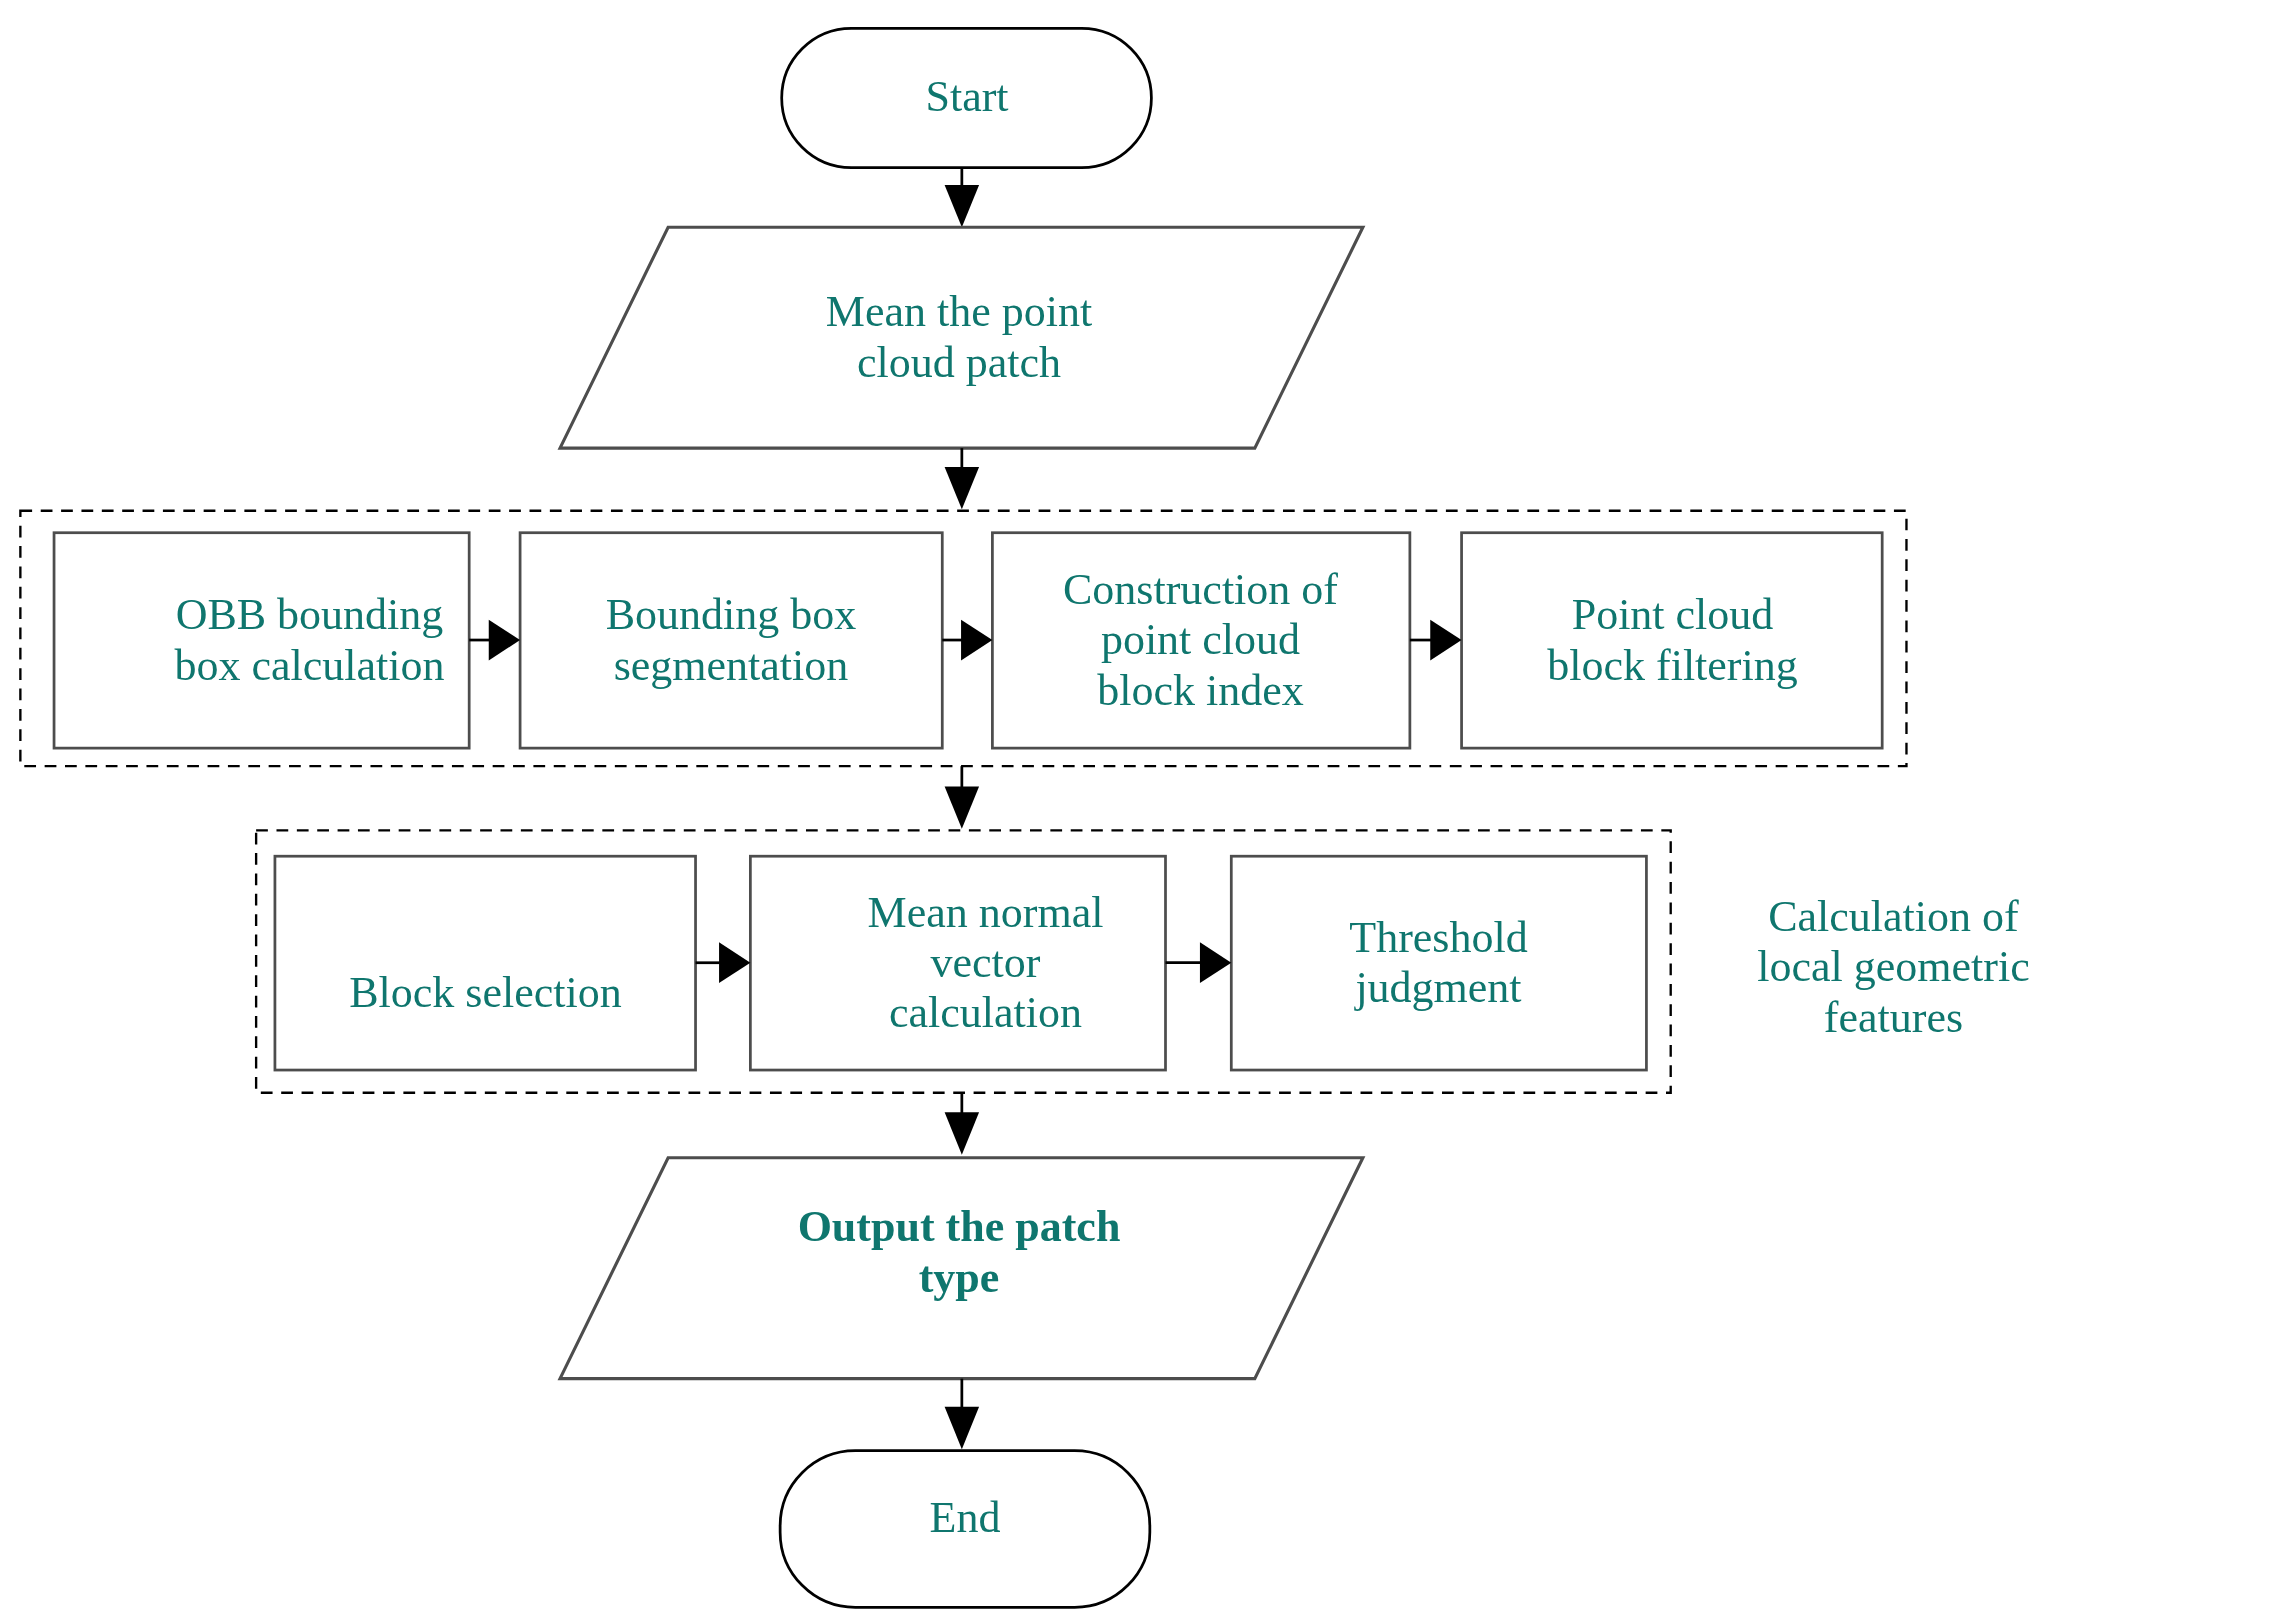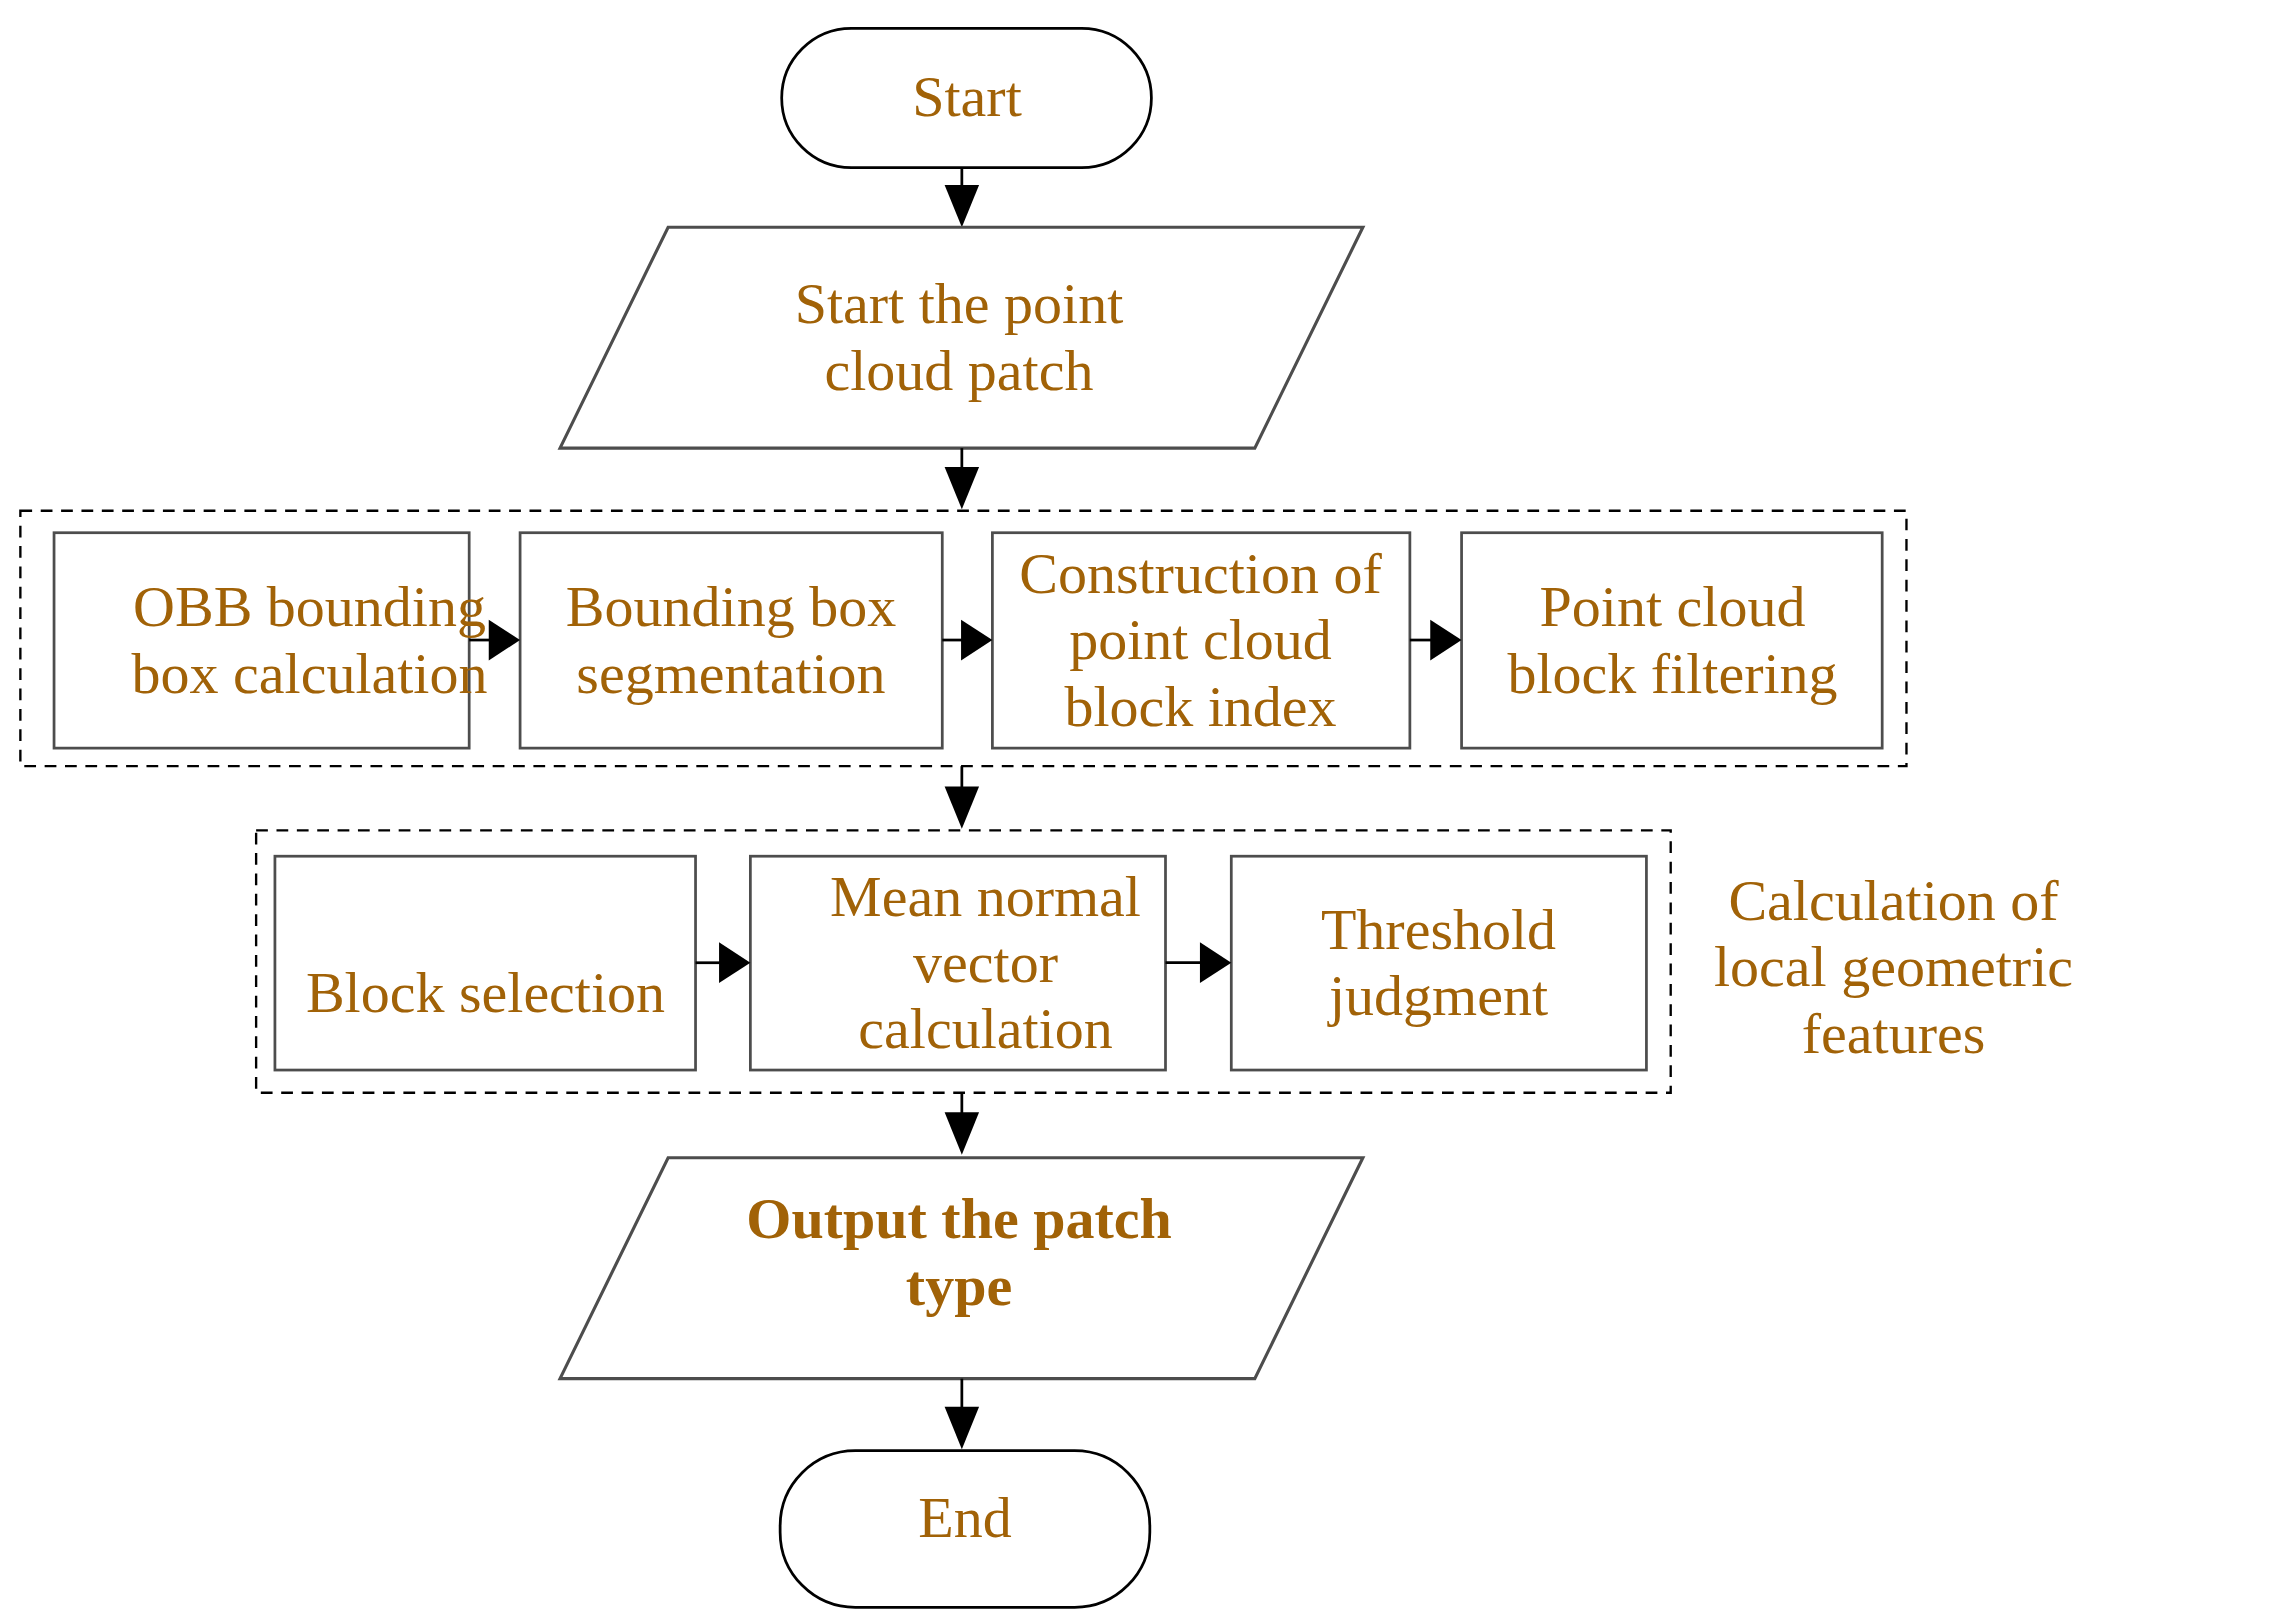--- a/index.html
+++ b/index.html
@@ -21,23 +21,23 @@
     left: 0; top: 0;
     width: 2284px; height: 1620px;
   }
   .label {
     position: absolute;
     display: flex;
     align-items: center;
     justify-content: center;
     text-align: center;
     white-space: pre-line;
-    font-size: 58px;
+    font-size: 44px;
     line-height: 1.14;
-    color: #a16207;
+    color: #0f766e;
   }
   .shape-solid { fill: #ffffff; stroke: #000000; stroke-width: 3.5; }
   .shape-box   { fill: #ffffff; stroke: #4d4d4d; stroke-width: 3.5; }
   .shape-para  { fill: #ffffff; stroke: #4d4d4d; stroke-width: 4; }
   .shape-group { fill: none;    stroke: #000000; stroke-width: 3; stroke-dasharray: 15 11; }
   .arrow-line  { stroke: #000000; stroke-width: 3.5; }
   .arrow-head  { fill: #000000; stroke: none; }
 </style>
 </head>
 <body>
@@ -110,21 +110,21 @@
     <g>
       <line class="arrow-line" x1="1228" y1="1760" x2="1228" y2="1800"></line>
       <polygon class="arrow-head" points="1206,1796 1250,1796 1228,1850"></polygon>
     </g>
 
     <rect class="shape-solid" x="996" y="1852" width="472" height="200" rx="96" ry="96"></rect>
   </svg>
 
   <div class="label" style="left:782px;  top:28px;   width:370px; height:139px;">Start</div>
 
-  <div class="label" style="left:587px;  top:235px;  width:744px; height:205px;">Start the point
+  <div class="label" style="left:587px;  top:235px;  width:744px; height:205px;">Mean the point
 cloud patch</div>
 
   <div class="label" style="left:54px;   top:533px;  width:415px; height:215px;padding-left:48px;">OBB bounding
 box calculation</div>
 
   <div class="label" style="left:520px;  top:533px;  width:422px; height:215px;">Bounding box
 segmentation</div>
 
   <div class="label" style="left:992px; top:533px;  width:417px; height:215px;">Construction of
 point cloud

